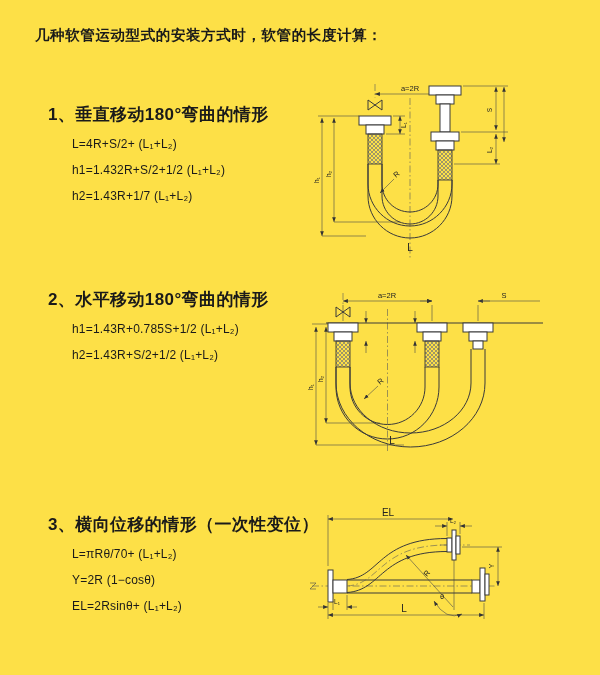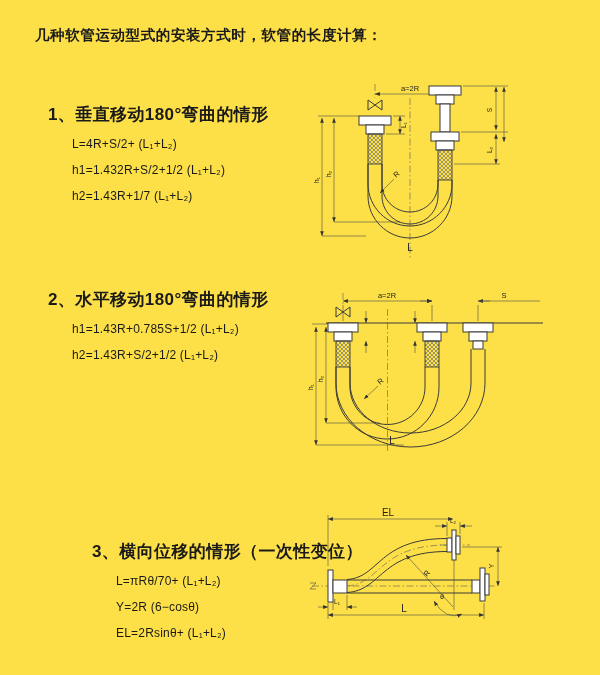--- a/index.html
+++ b/index.html
@@ -8,21 +8,21 @@
     font-family:"Liberation Sans","DejaVu Sans",sans-serif; color:#1a1a1a;
     overflow:hidden; margin:0 auto;
   }
   .page-title {
     position:absolute; left:35px; top:26px;
     font-size:14.5px; font-weight:bold; letter-spacing:0.6px;
   }
   .section { position:absolute; left:48px; width:300px; }
   .sec1 { top:103px; }
   .sec2 { top:288px; }
-  .sec3 { top:540px;margin-left:44px; }
+  .sec3 { top:513px; }
   .section-heading { font-size:17px; font-weight:bold; margin:0 0 11px 0; letter-spacing:0.4px; }
   .formula { font-size:12px; margin:0 0 12px 24px; letter-spacing:0.2px; white-space:nowrap; }
   svg.diagram { position:absolute; }
   .d1 { left:312px; top:72px; }
   .d2 { left:308px; top:283px; }
   .d3 { left:300px; top:500px; }
   .geo  { stroke:#3a3a3a; stroke-width:1; fill:none; }
   .geof { stroke:#3a3a3a; stroke-width:1; fill:#ffffff; }
   .braid{ stroke:#3a3a3a; stroke-width:0.9; }
   .dim  { stroke:#4a4a4a; stroke-width:0.6; fill:none; }
@@ -48,21 +48,21 @@
 
   <div class="section sec2">
     <p class="section-heading">2、水平移动180°弯曲的情形</p>
     <p class="formula">h1=1.43R+0.785S+1/2 (L₁+L₂)</p>
     <p class="formula">h2=1.43R+S/2+1/2 (L₁+L₂)</p>
   </div>
 
   <div class="section sec3">
     <p class="section-heading">3、横向位移的情形（一次性变位）</p>
     <p class="formula">L=πRθ/70+ (L₁+L₂)</p>
-    <p class="formula">Y=2R (6−cosθ)</p>
+    <p class="formula">Y=2R (1−cosθ)</p>
     <p class="formula">EL=2Rsinθ+ (L₁+L₂)</p>
   </div>
 
   <svg class="diagram d1" width="235" height="190" viewBox="0 0 235 190">
     <defs>
       <marker id="d1a" viewBox="0 0 10 10" refX="9" refY="5" markerWidth="9" markerHeight="9" orient="auto-start-reverse">
         <path d="M0,1.5 L9,5 L0,8.5 z" fill="#333"></path>
       </marker>
       <pattern id="d1h" width="4" height="4" patternUnits="userSpaceOnUse">
         <path d="M0,0 L4,4 M4,0 L0,4" stroke="#777" stroke-width="0.7"></path>

